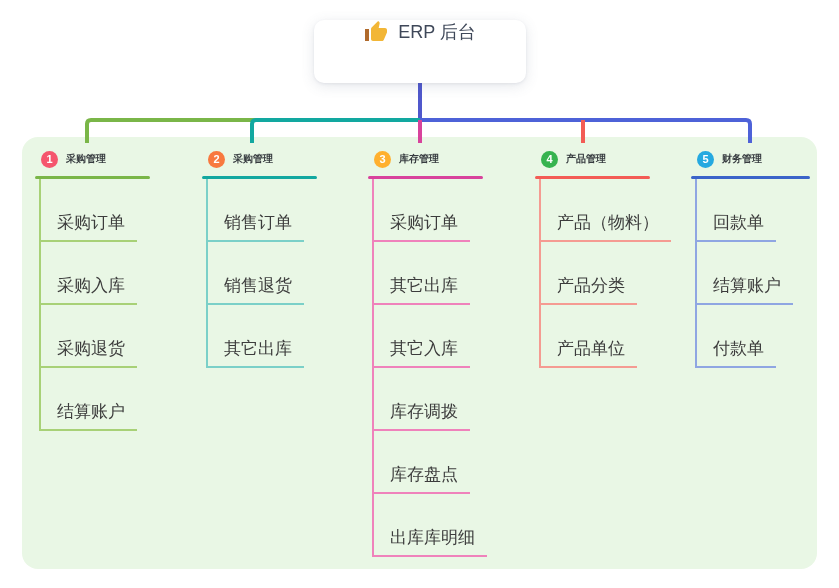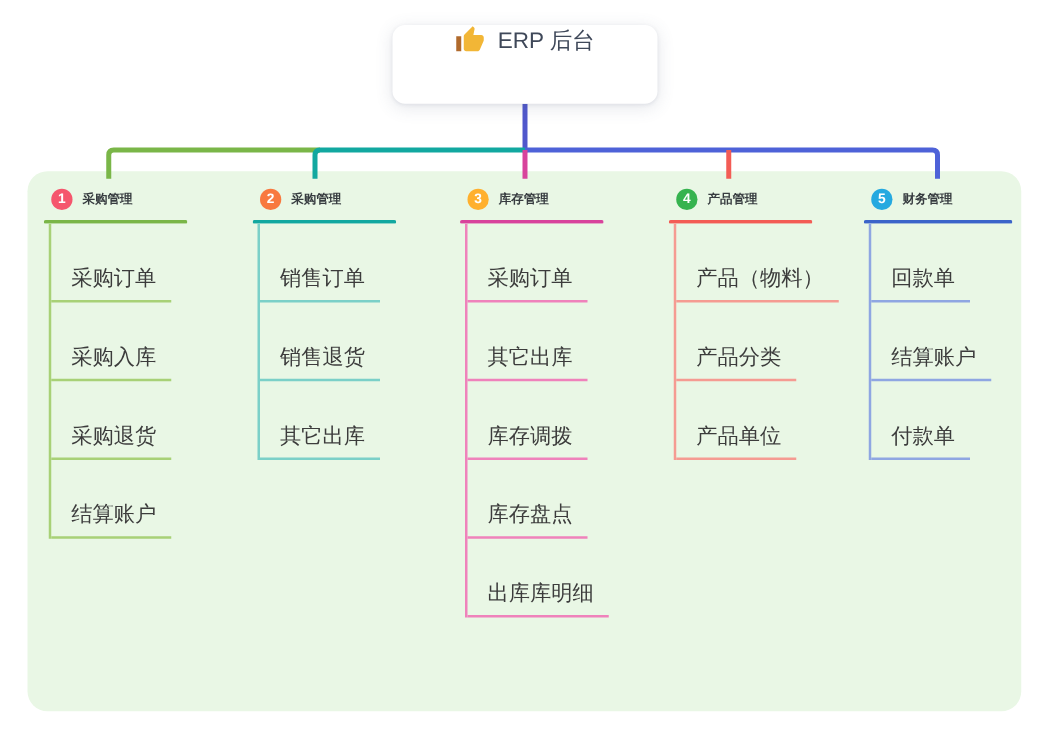--- a/index.html
+++ b/index.html
@@ -130,20 +130,21 @@
 
   <div class="col c3">
     <div class="col-header">
       <span class="badge">3</span>
       <span class="col-title">库存管理</span>
     </div>
     <div class="col-rule"></div>
     <div class="children">
       <div class="child">采购订单</div>
       <div class="child">其它出库</div>
+      <div class="child">其它入库</div>
       <div class="child">库存调拨</div>
       <div class="child">库存盘点</div>
       <div class="child">出库库明细</div>
     </div>
   </div>
 
   <div class="col c4">
     <div class="col-header">
       <span class="badge">4</span>
       <span class="col-title">产品管理</span>

